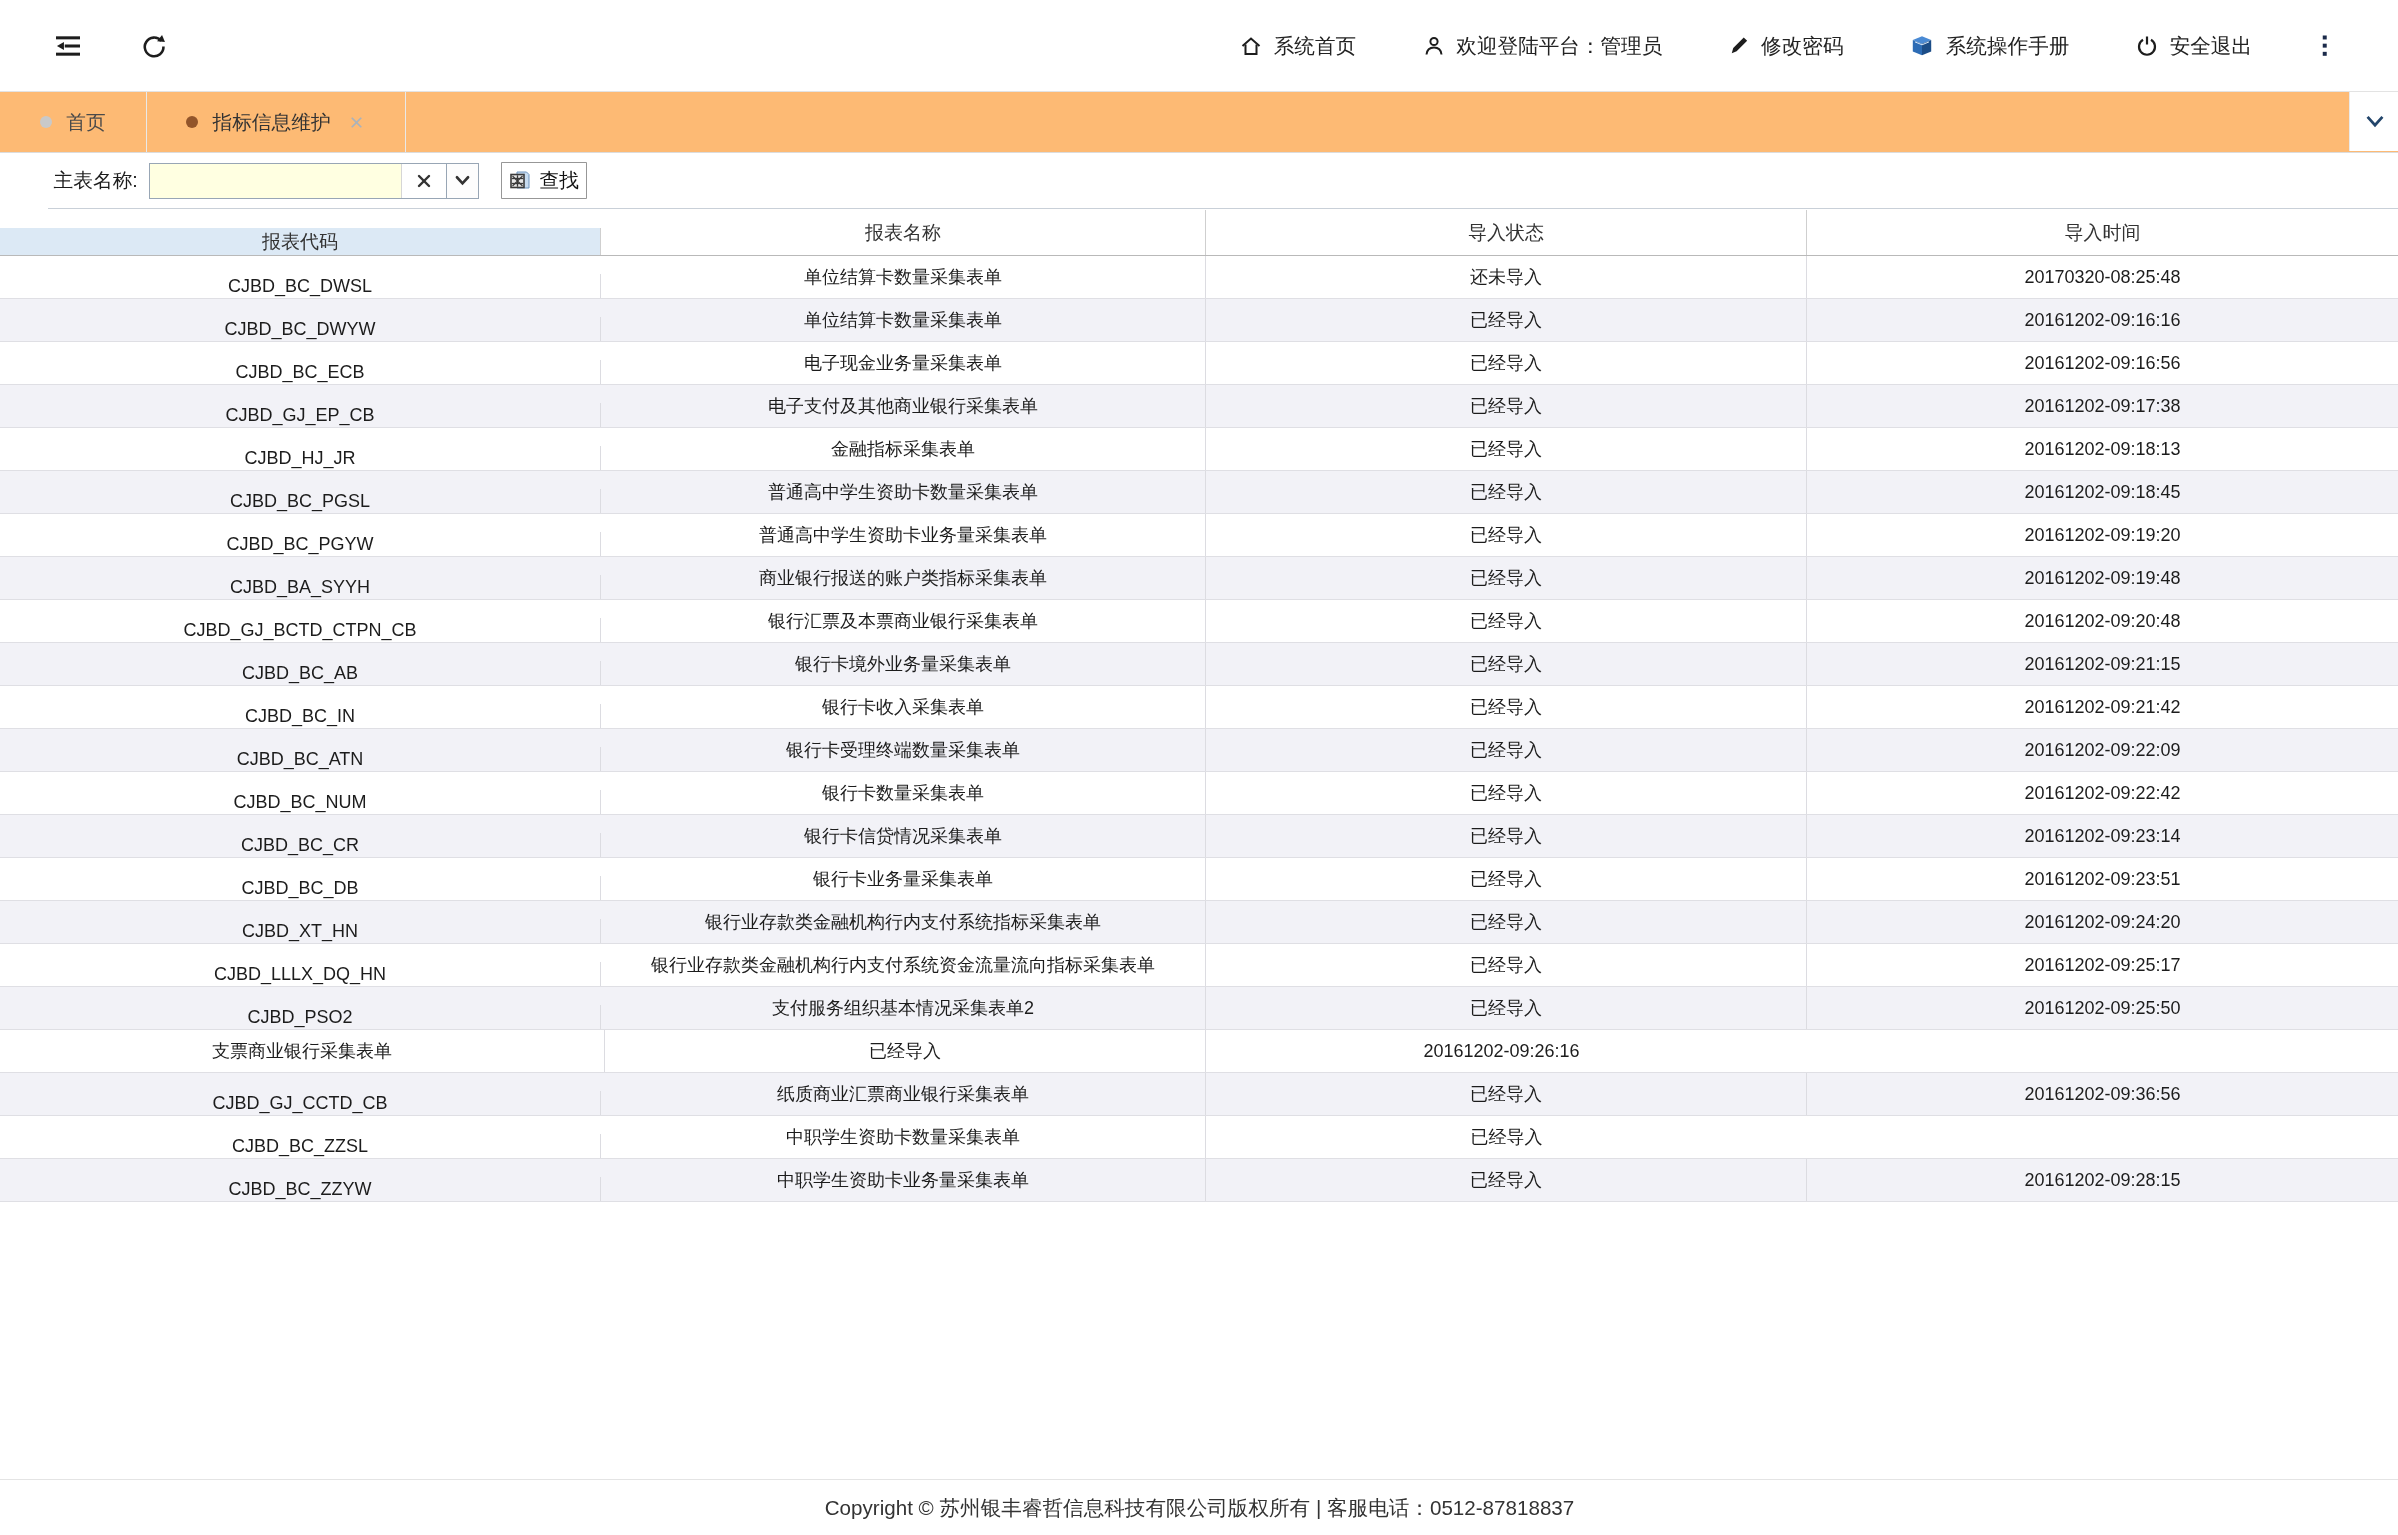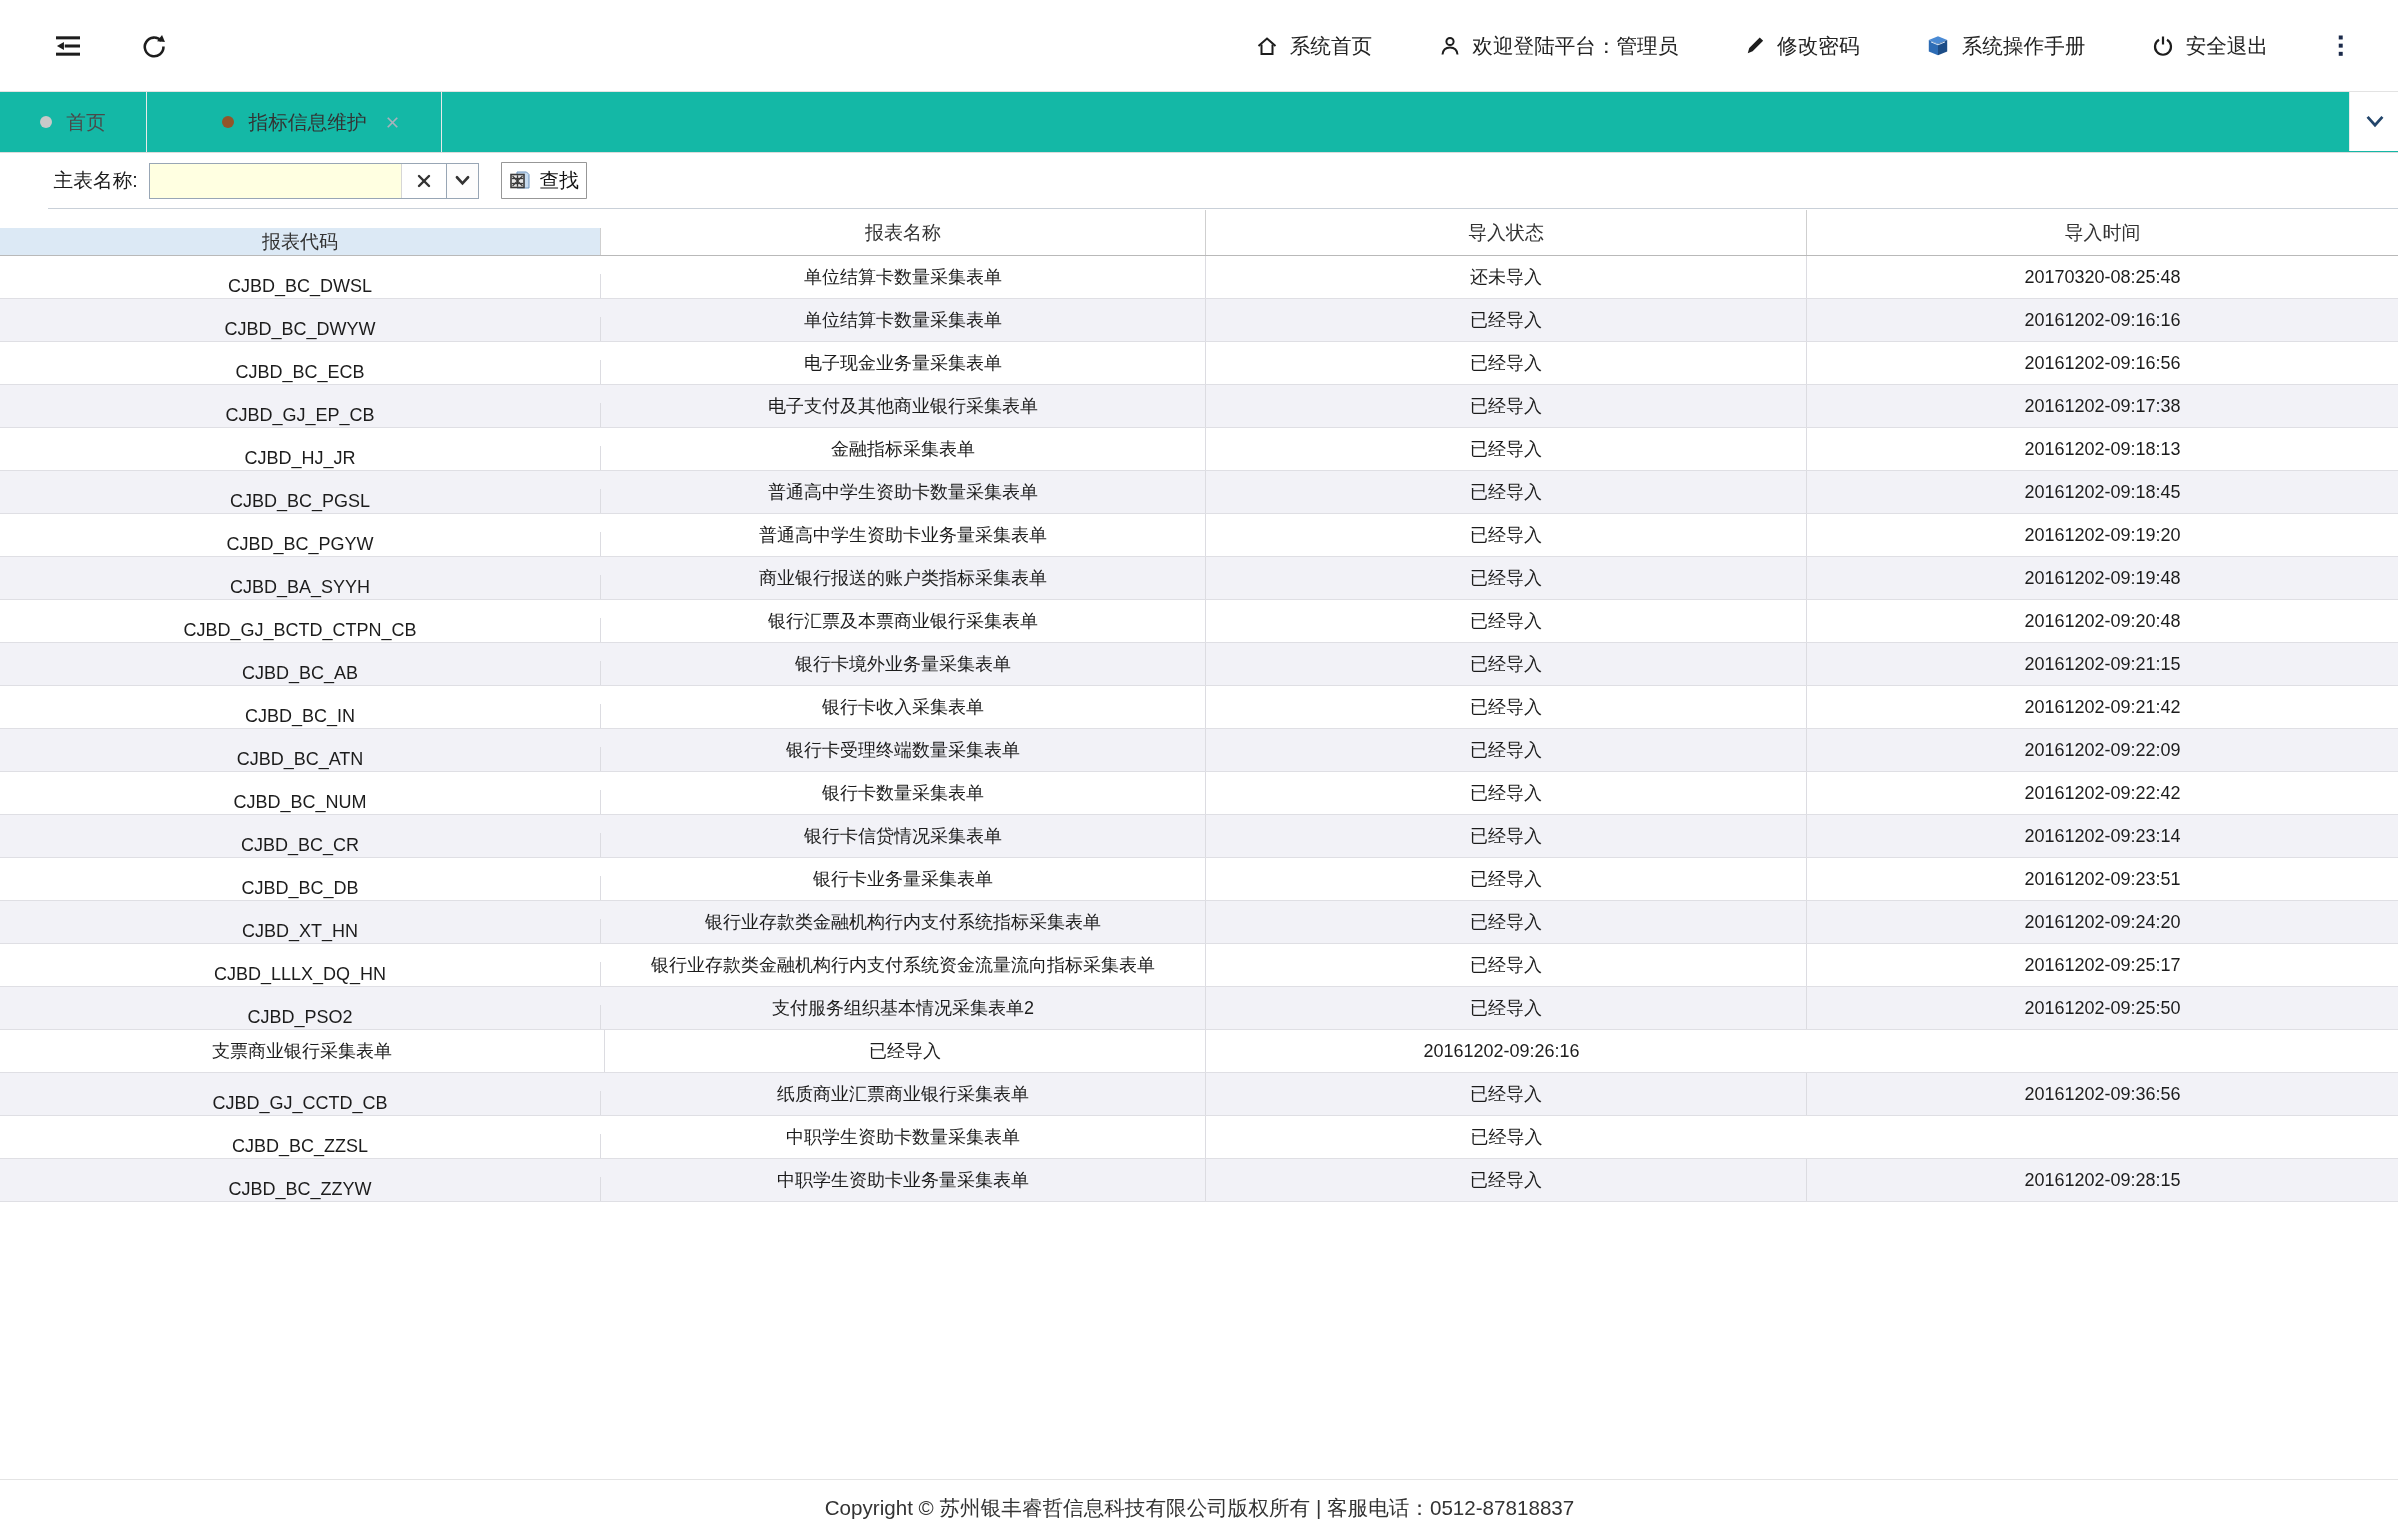--- a/index.html
+++ b/index.html
@@ -7,25 +7,25 @@
     width:2399px;height:1536px;position:relative;background:#fff;
     font-family:"Liberation Sans","DejaVu Sans",sans-serif;color:#222;
     overflow:hidden;
   }
   
   .topbar{position:absolute;top:0;left:0;width:2399px;height:91px;
     border-bottom:0.9px solid #e3e3e3;display:flex;align-items:center;background:#fff;}
   .icon-btn{display:flex;align-items:center;justify-content:center;cursor:pointer;}
   .fold-btn{margin-left:54px;}
   .refresh-btn{margin-left:58px;}
-  .topbar-right{margin-left:auto;display:flex;align-items:flex-end;gap:66px;padding-right:52px;}
+  .topbar-right{margin-left:auto;display:flex;align-items:flex-end;gap:66px;padding-right:68px;}
   .topbar-item{display:flex;align-items:center;gap:10.3px;font-size:20.6px;color:#222;cursor:pointer;white-space:nowrap;}
   
-  .tabbar{position:absolute;top:92px;left:0;width:2399px;height:60px;background:#14b8a6;
-    border-bottom:0.9px solid #dcdcdc;display:flex;gap:36px;}
+  .tabbar{position:absolute;top:92px;left:0;width:2399px;height:60px;background:#fdba74;
+    border-bottom:0.9px solid #dcdcdc;display:flex;}
   .tab{display:flex;align-items:center;justify-content:center;gap:14px;border-right:0.9px solid #e9e9e9;height:60px;box-sizing:border-box;cursor:pointer;}
   .tab-home{width:147px;}
   .tab-active{width:259px;}
   .tab-dot{width:12px;height:12px;border-radius:50%;}
   .tab-label{font-size:19.7px;color:#4a4a4a;}
   .tab-active .tab-label{color:#333;}
   .tab-close{display:flex;align-items:center;margin-left:1.9px;}
   .tab-overflow{position:absolute;right:0;top:0;height:59px;width:49px;border-left:0.9px solid #e9e9e9;
     display:flex;align-items:center;justify-content:center;cursor:pointer;background:#fff;}
   

